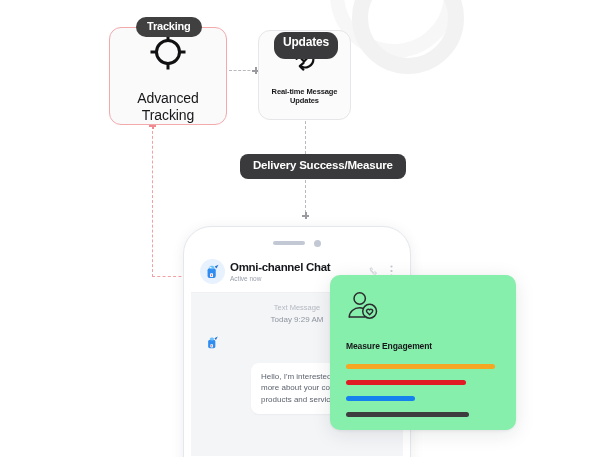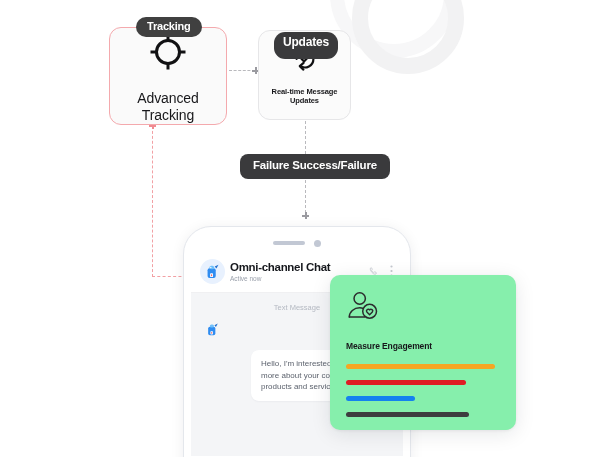--- a/index.html
+++ b/index.html
@@ -281,21 +281,21 @@
           <path d="M15.6 3.4l3.6 3.5-3.8 3.2" stroke="#111113" stroke-width="2.2" stroke-linecap="round" stroke-linejoin="round"></path>
           <path d="M12.4 24.6l-3.6-3.5 3.8-3.2" stroke="#111113" stroke-width="2.2" stroke-linecap="round" stroke-linejoin="round"></path>
           <path d="M10.4 13.8l2.6 2.6 5-5.2" stroke="#111113" stroke-width="2.2" stroke-linecap="round" stroke-linejoin="round"></path>
         </svg>
       </span>
       <div class="card-label">Real-time Message Updates</div>
     </div>
   </div>
   <div class="badge badge-updates" style="background: rgb(58, 58, 60);">Updates</div>
 
-  <div class="badge badge-delivery" style="background: rgb(58, 58, 60);">Failure Success/Failure</div>
+  <div class="badge badge-delivery" style="background: rgb(58, 58, 60);">Delivery Success/Measure</div>
 
   <div class="phone">
     <div class="phone-inner">
 
       <div class="phone-notchbar">
         <div class="speaker"></div>
         <div class="cam"></div>
       </div>
 
       <div class="chat-header">
@@ -325,20 +325,21 @@
               <circle cx="1.5" cy="6" r="1.1" fill="#c3c7ce"></circle>
               <circle cx="1.5" cy="10.5" r="1.1" fill="#c3c7ce"></circle>
             </svg>
           </span>
         </div>
       </div>
 
       <div class="chat-body">
         <div class="chat-meta">
           <div>Text Message</div>
+          <div class="day">Today 9:29 AM</div>
         </div>
 
         <div class="bot-mark">
           <svg width="15" height="15" viewBox="0 0 20 20" fill="none">
             <rect x="4.2" y="6.2" width="9.6" height="11.4" rx="2.4" fill="#2f8cf0"></rect>
             <rect x="6.4" y="3.2" width="5.6" height="4.2" rx="2.1" fill="#6fc0fb"></rect>
             <rect x="7.2" y="12.2" width="3.4" height="4.4" rx="0.8" fill="#ffffff"></rect>
             <rect x="8.3" y="13.2" width="1.3" height="2.3" rx="0.5" fill="#f05a5a"></rect>
             <path d="M12.6 4.2l4.4-2.2-2.4 4.6z" fill="#1f6fd0"></path>
           </svg>

